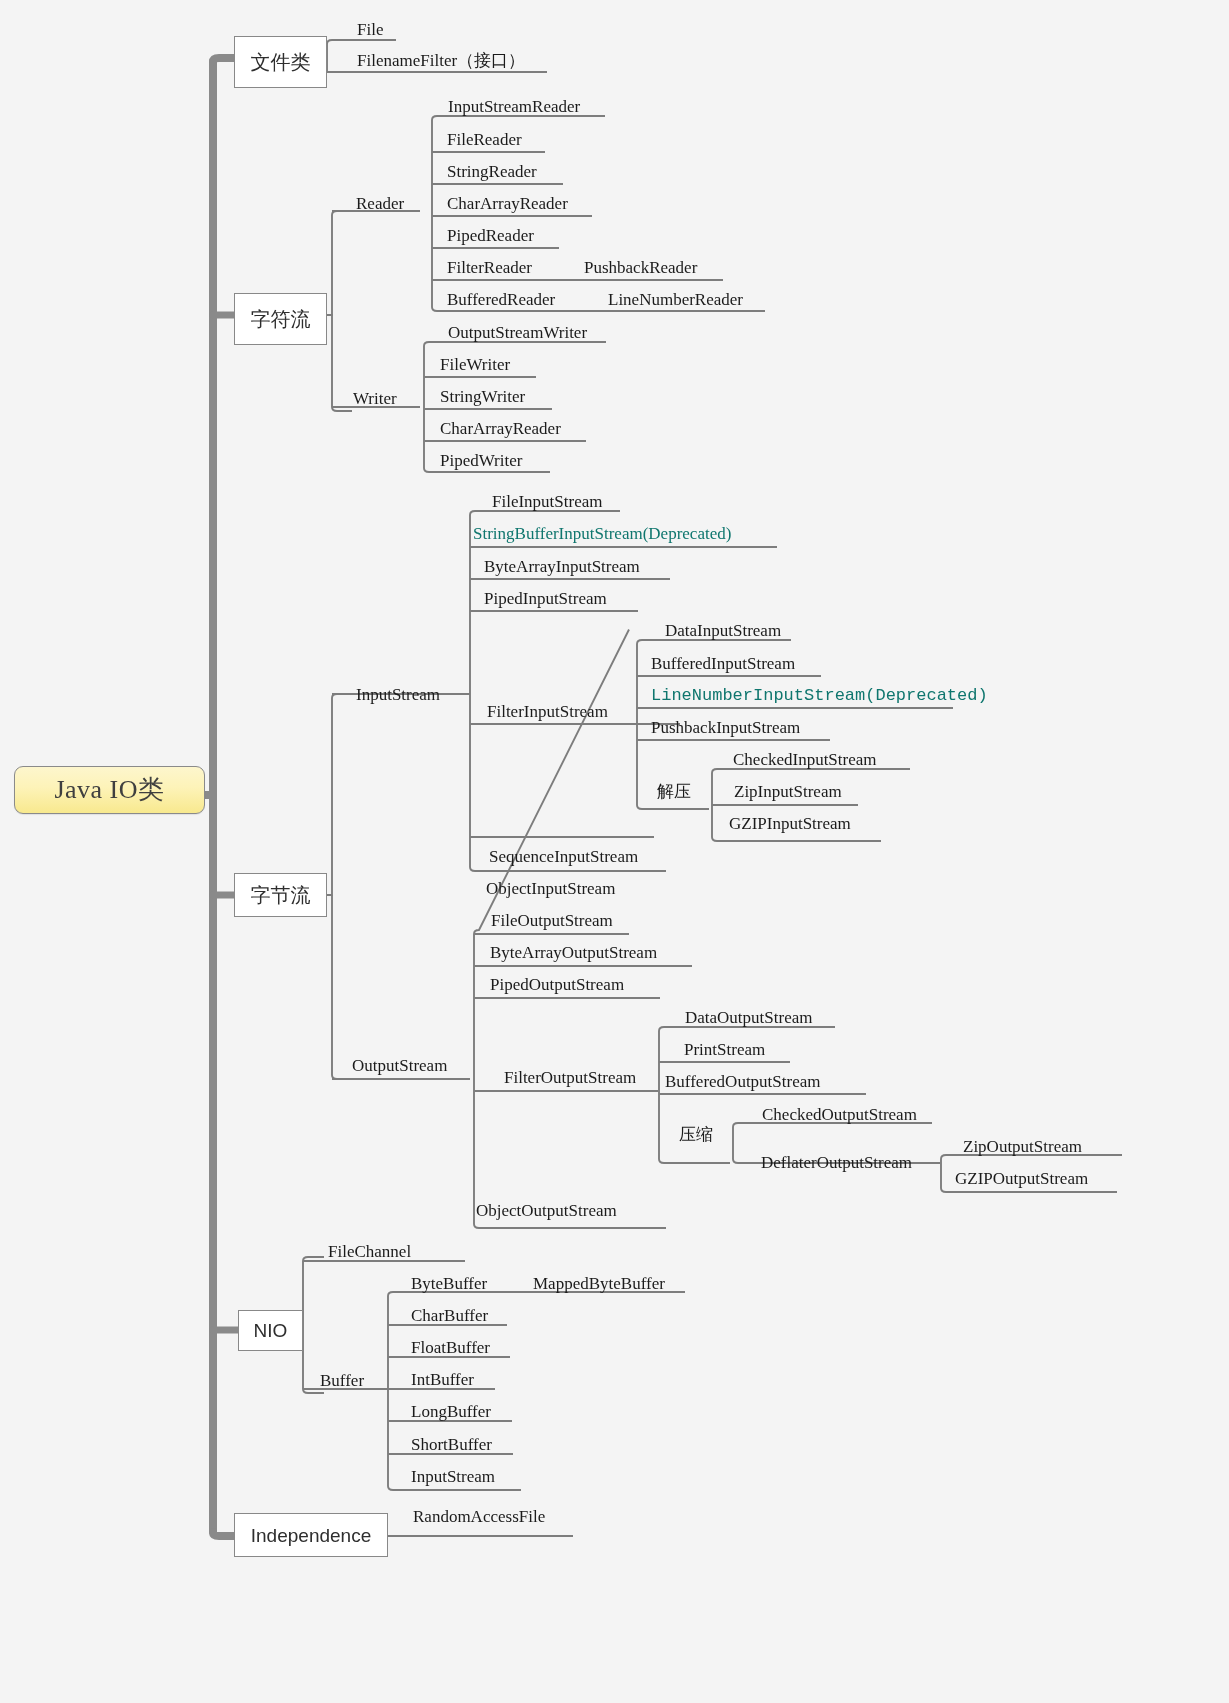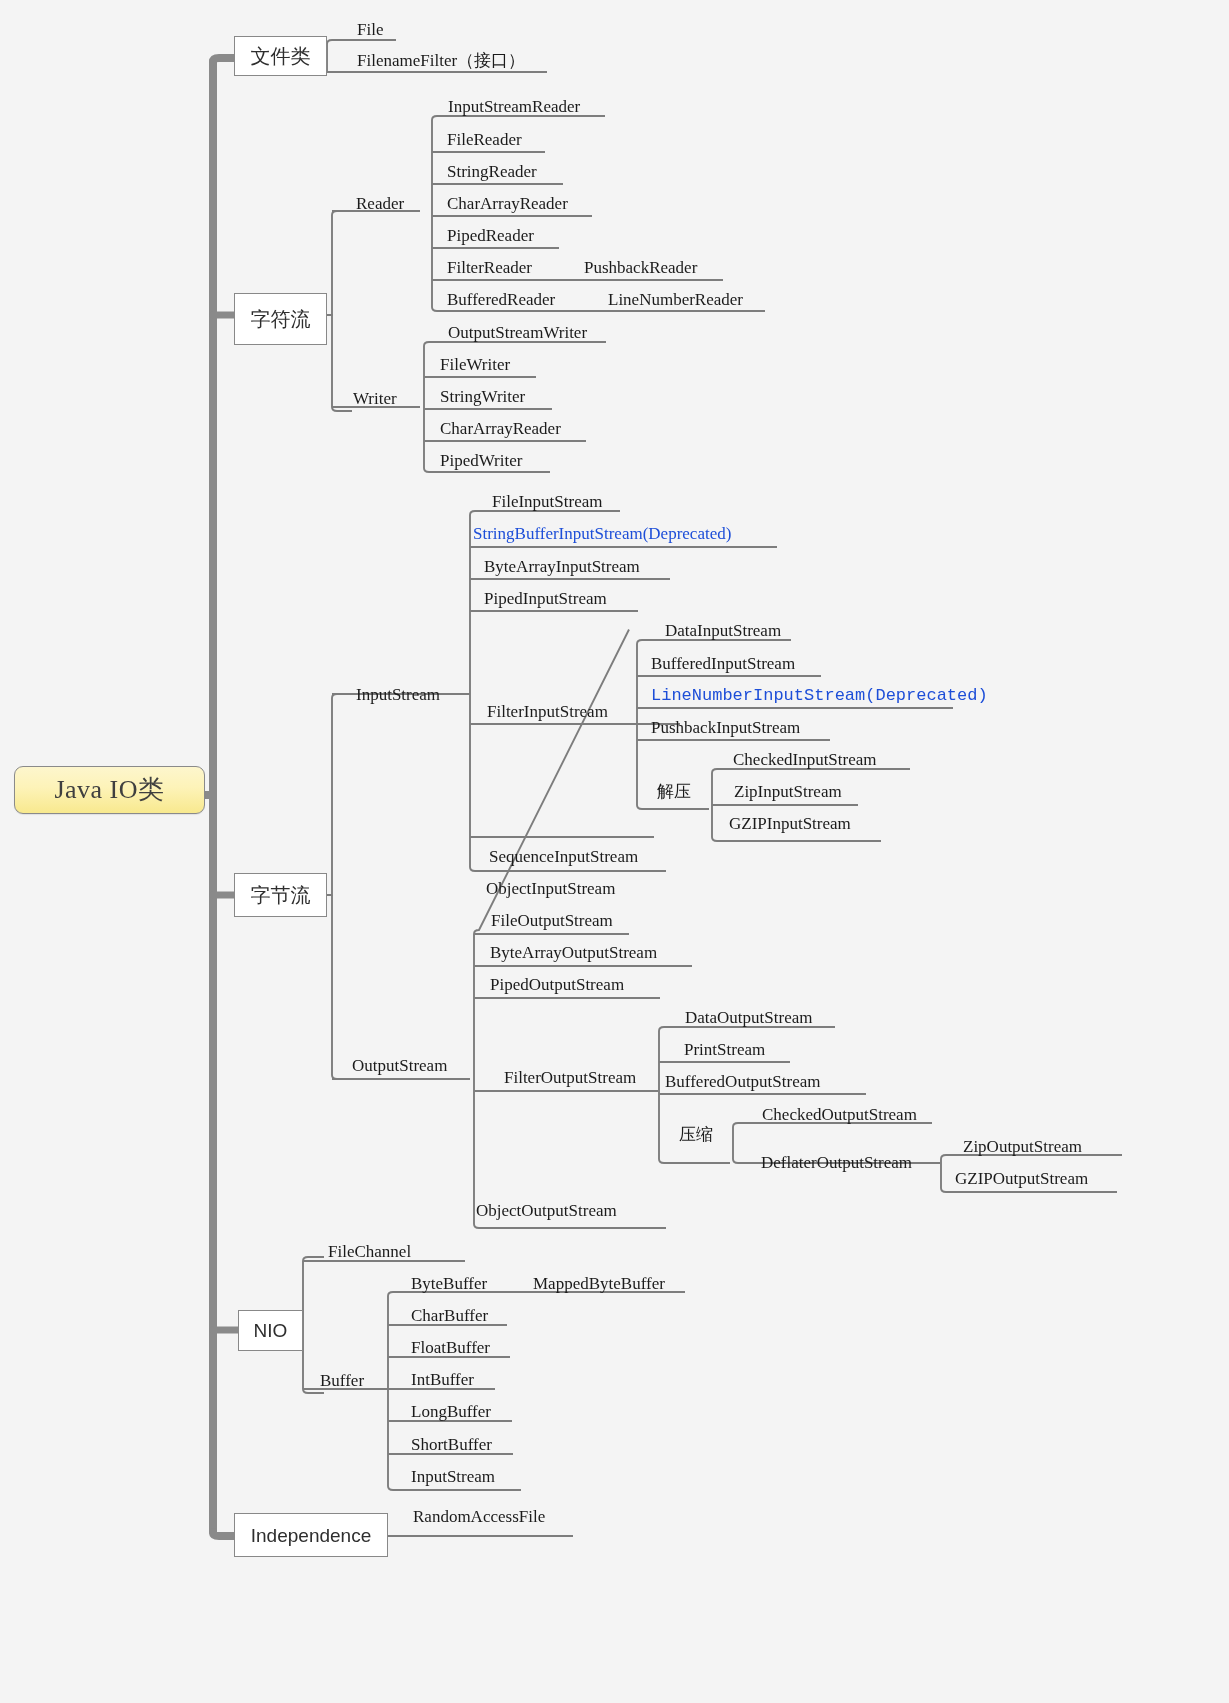--- a/index.html
+++ b/index.html
@@ -58,21 +58,21 @@
   }
   
   .leaf {
     position: absolute;
     color: #1b1b1b;
     font-size: 17px;
     line-height: 1;
     white-space: nowrap;
   }
   .leaf.dim {
-    color: #1d4ed8;
+    color: #0f766e;
   }
   .leaf.cjk {
     font-size: 17px;
   }
 </style>
 </head>
 <body>
 
 <div id="canvas">
 
@@ -176,21 +176,21 @@
       <path d="M509,1292 L685,1292"></path>
 
       <path d="M388,1536 L573,1536"></path>
     </g>
   </svg>
 
   <div class="root-node" style="left:14px; top:766px; width:191px; height:48px;">
     <span>Java IO类</span>
   </div>
 
-  <div class="cat-node" style="left:234px; top:36px; width:93px; height:40px;">
+  <div class="cat-node" style="left:234px; top:36px; width:93px; height:52px;">
     <span>文件类</span>
   </div>
 
   <div class="cat-node" style="left:234px; top:293px; width:93px; height:52px;">
     <span>字符流</span>
   </div>
 
   <div class="cat-node" style="left:234px; top:873px; width:93px; height:44px;">
     <span>字节流</span>
   </div>

